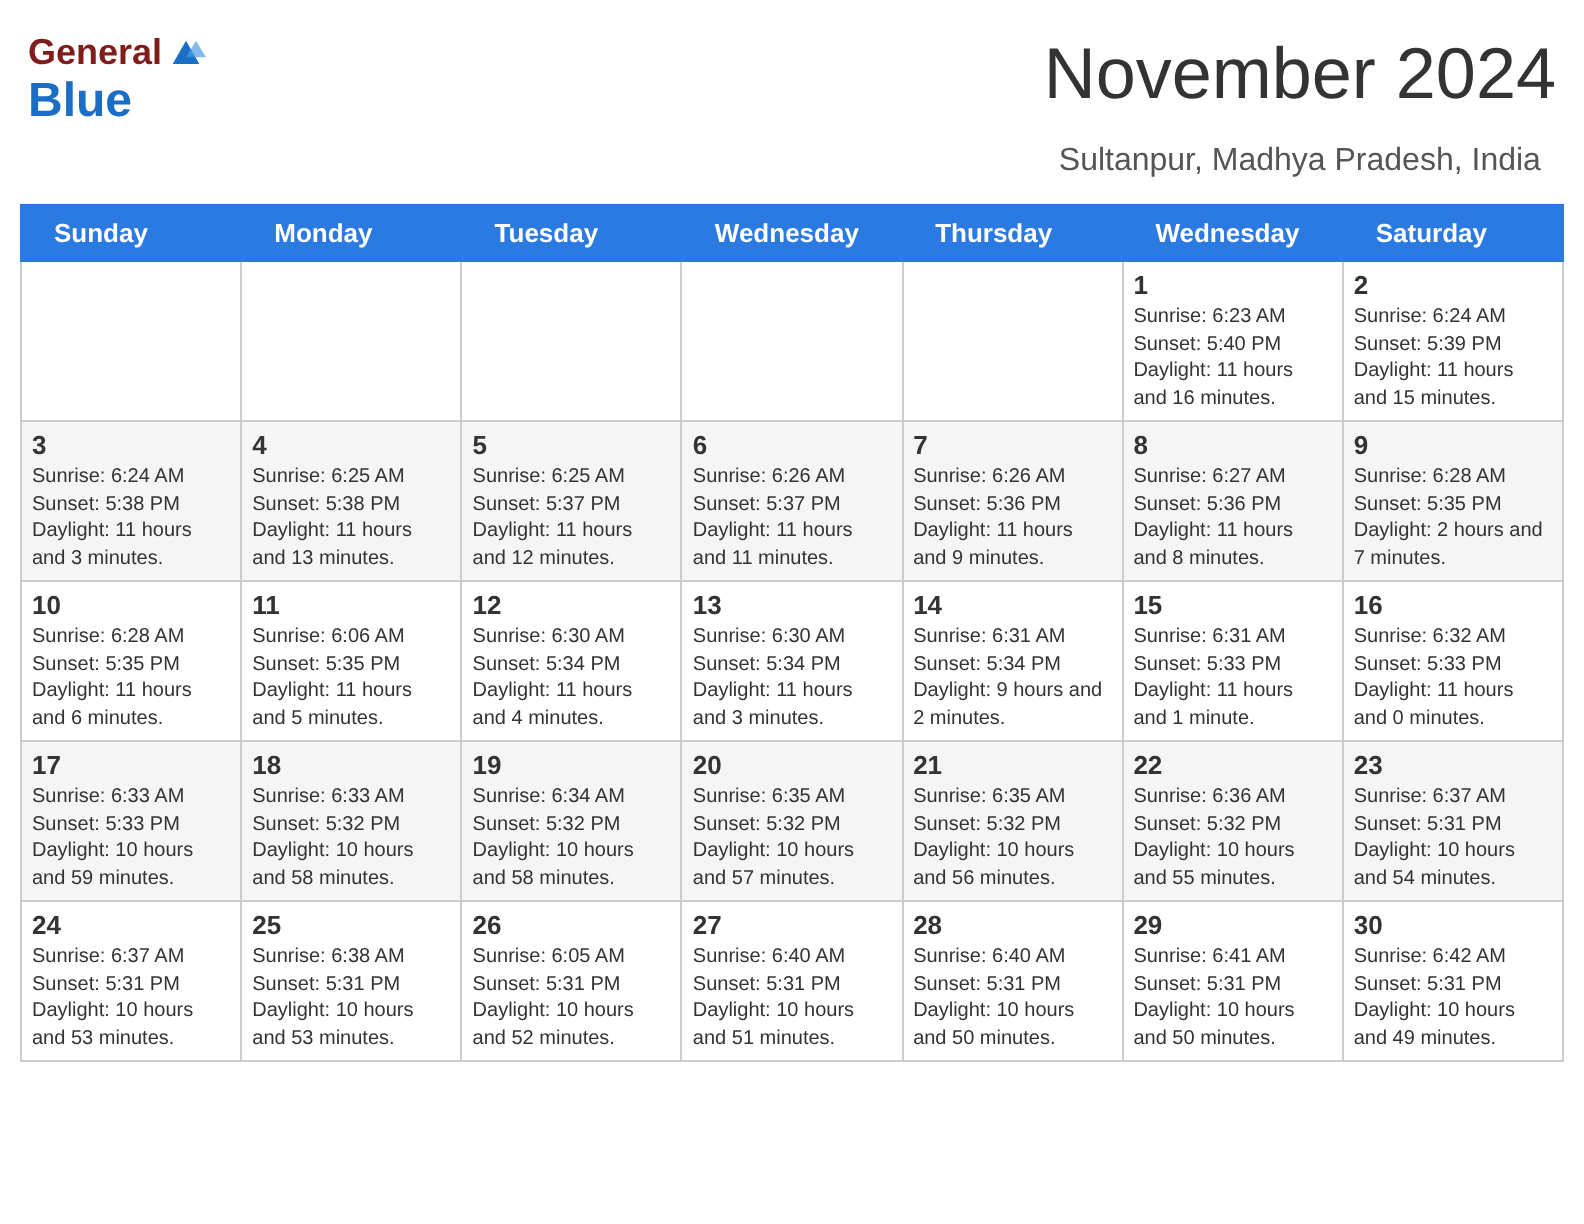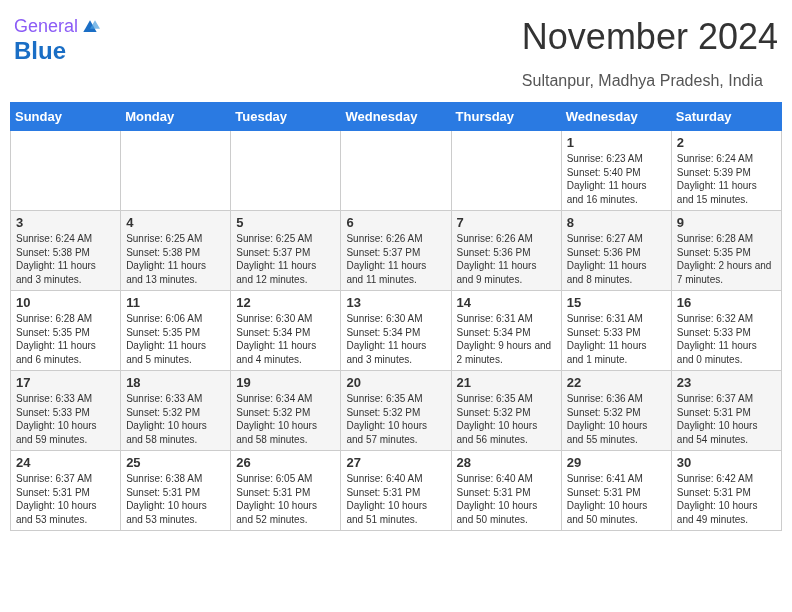--- a/index.html
+++ b/index.html
@@ -21,35 +21,35 @@
       display: flex;
       flex-direction: column;
       align-items: flex-start;
     }
     .logo-text {
       display: flex;
       align-items: center;
     }
     .logo-general {
       font-size: 18px;
-      font-weight: normal;
-      color: #8b5cf6;
+      font-weight: bold;
+      color: #7f1d1d;
     }
     .logo-blue {
       font-size: 24px;
       font-weight: bold;
       color: #1a6ec5;
     }
     .logo-icon {
       width: 20px;
       height: 20px;
       margin-left: 2px;
     }
     .title-area {
-      text-align: left;
+      text-align: center;
     }
     .month-title {
       font-size: 36px;
       color: #333;
       font-weight: normal;
     }
     .location-title {
       font-size: 16px;
       color: #555;
       margin-top: 14px;
@@ -57,21 +57,21 @@
     .calendar-table {
       width: 100%;
       border-collapse: collapse;
       table-layout: fixed;
     }
     .calendar-table th {
       background-color: #2a7ae2;
       color: #fff;
       font-size: 13px;
       font-weight: bold;
-      padding: 6px 4px;
+      padding: 6px 16px;
       text-align: left;
       border: 1px solid #2a7ae2;
     }
     .calendar-table td {
       vertical-align: top;
       border: 1px solid #ccc;
       padding: 4px 5px;
       font-size: 10.5px;
       color: #333;
       height: 80px;

